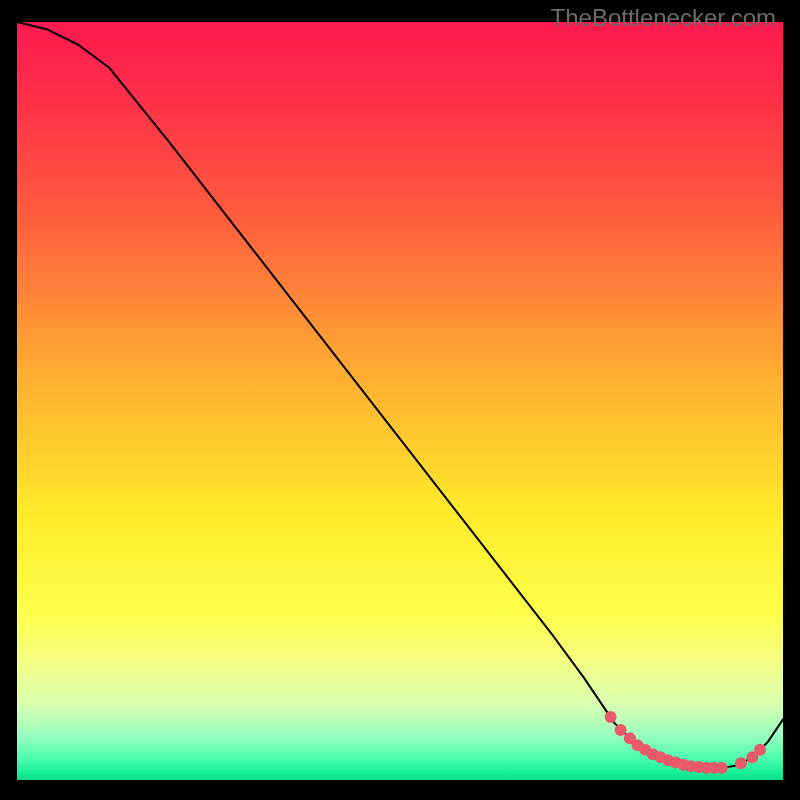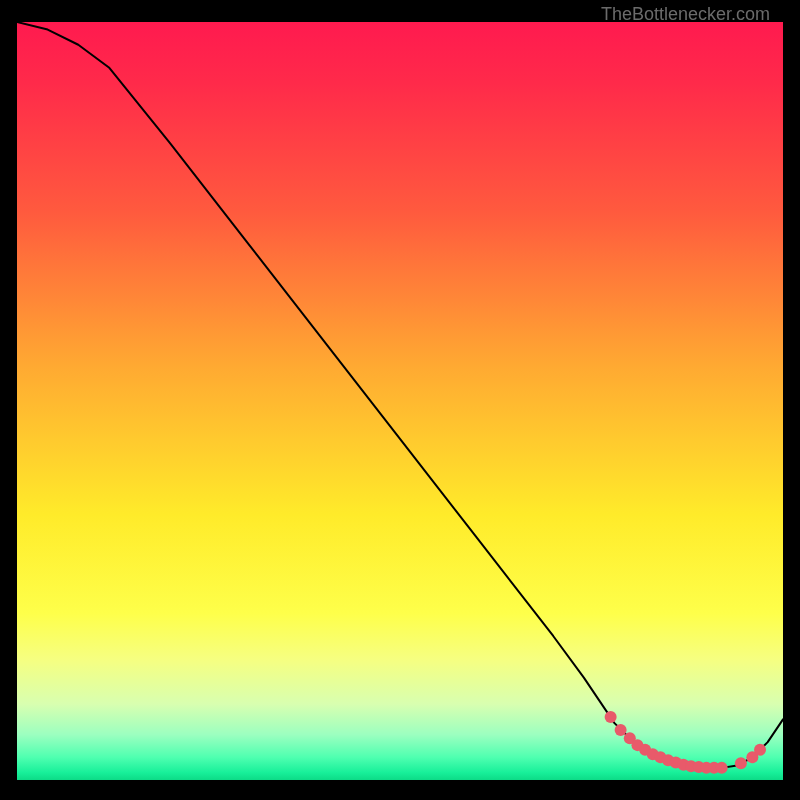--- a/index.html
+++ b/index.html
@@ -7,23 +7,23 @@
     width: 800px;
     height: 800px;
     background: #000;
     position: relative;
     font-family: Arial, sans-serif;
     overflow: hidden;
   }
   .watermark {
     position: absolute;
     top: 4px;
-    right: 30px;
+    right: 24px;
     color: #6b6b6b;
-    font-size: 18px;
+    font-size: 24px;
     z-index: 10;
   }
   .plot {
     position: absolute;
     left: 17px;
     top: 22px;
     width: 766px;
     height: 758px;
   }
   .gradient-bg {

